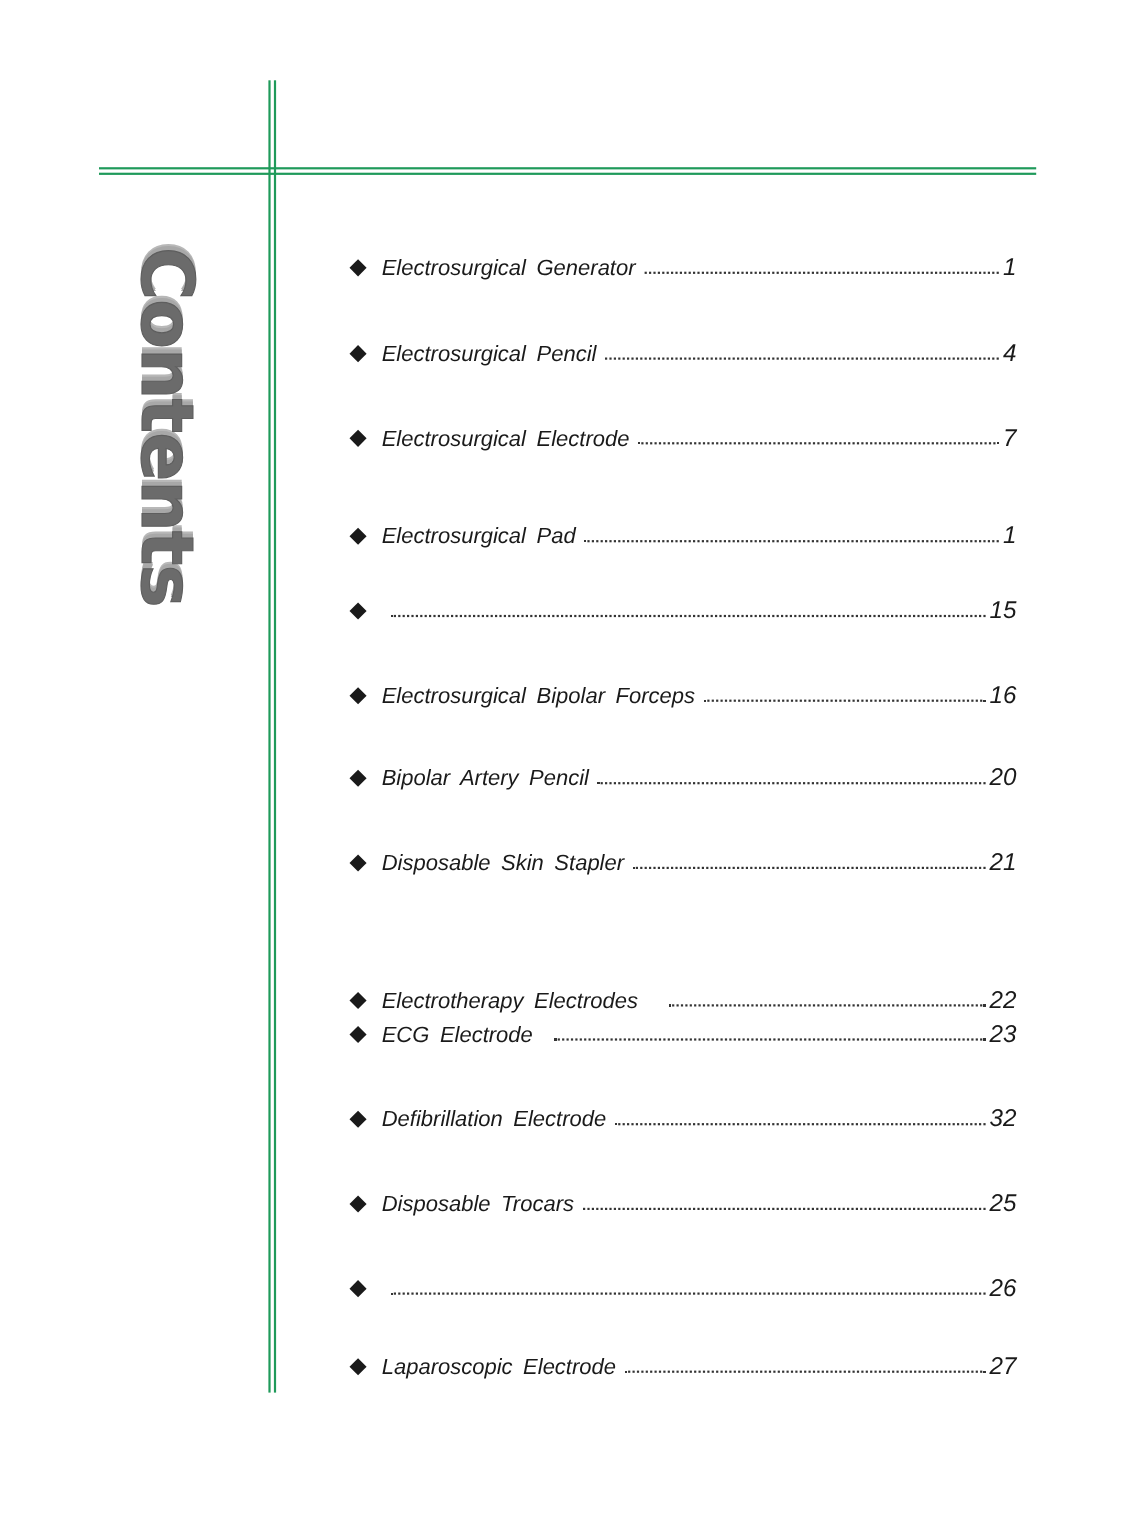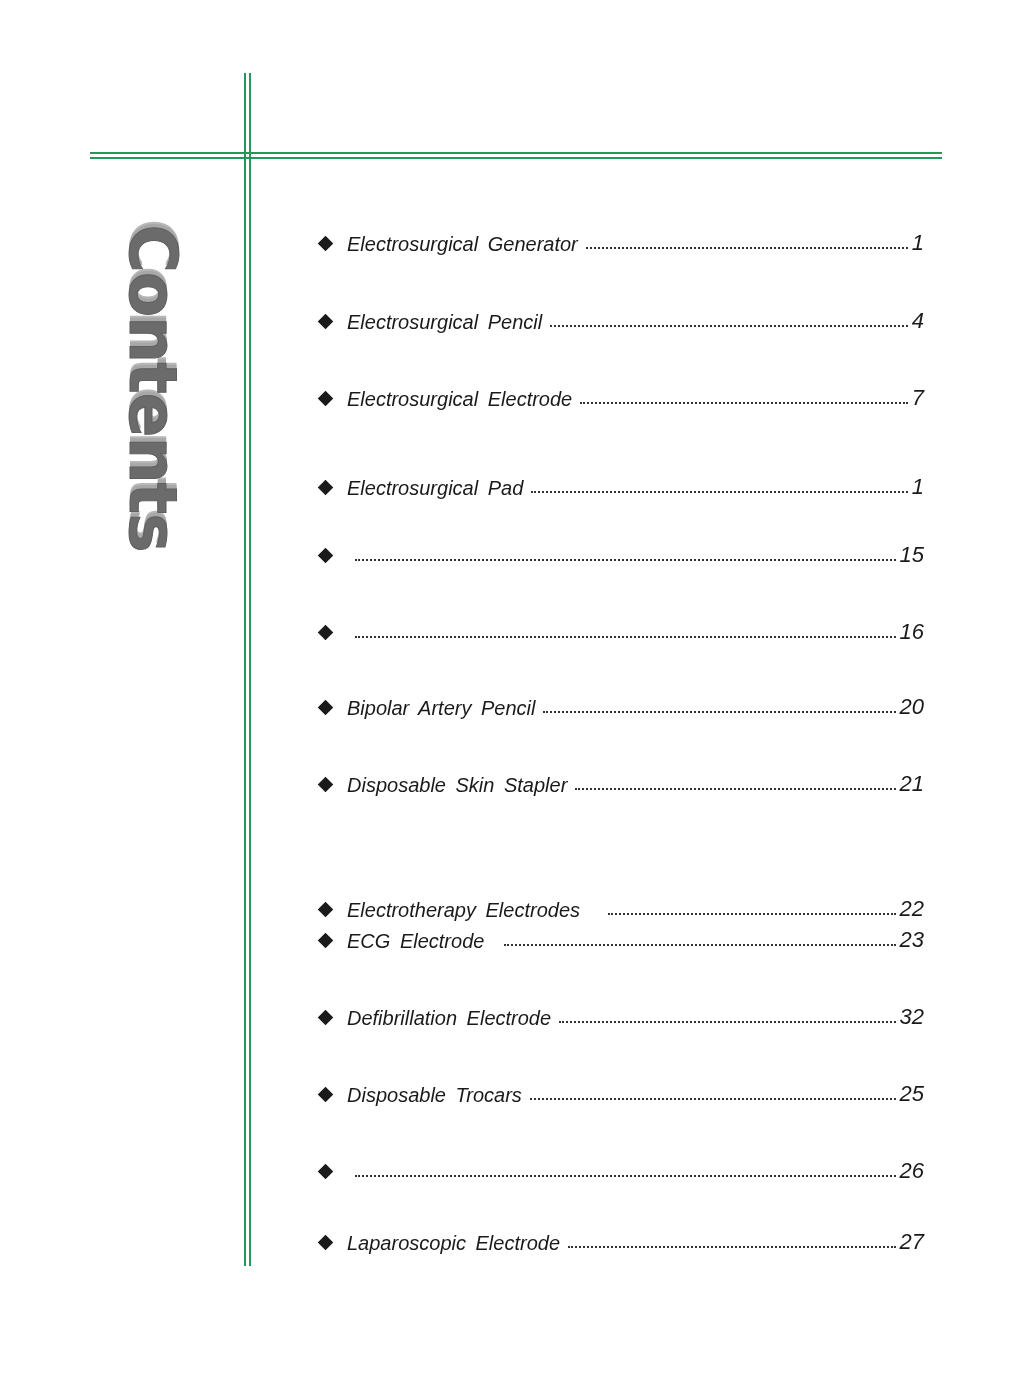--- a/index.html
+++ b/index.html
@@ -62,20 +62,21 @@
     <span class="leader"></span>
     <span class="page">1</span>
   </div>
   <div class="toc-item" style="top:540px">
     <span class="bullet"></span>
     <span class="leader"></span>
     <span class="page">15</span>
   </div>
   <div class="toc-item" style="top:617px">
     <span class="bullet"></span>
+    <span class="label">Electrosurgical Bipolar Forceps</span>
     <span class="leader"></span>
     <span class="page">16</span>
   </div>
   <div class="toc-item" style="top:692px">
     <span class="bullet"></span>
     <span class="label">Bipolar Artery Pencil</span>
     <span class="leader"></span>
     <span class="page">20</span>
   </div>
   <div class="toc-item" style="top:769px">

